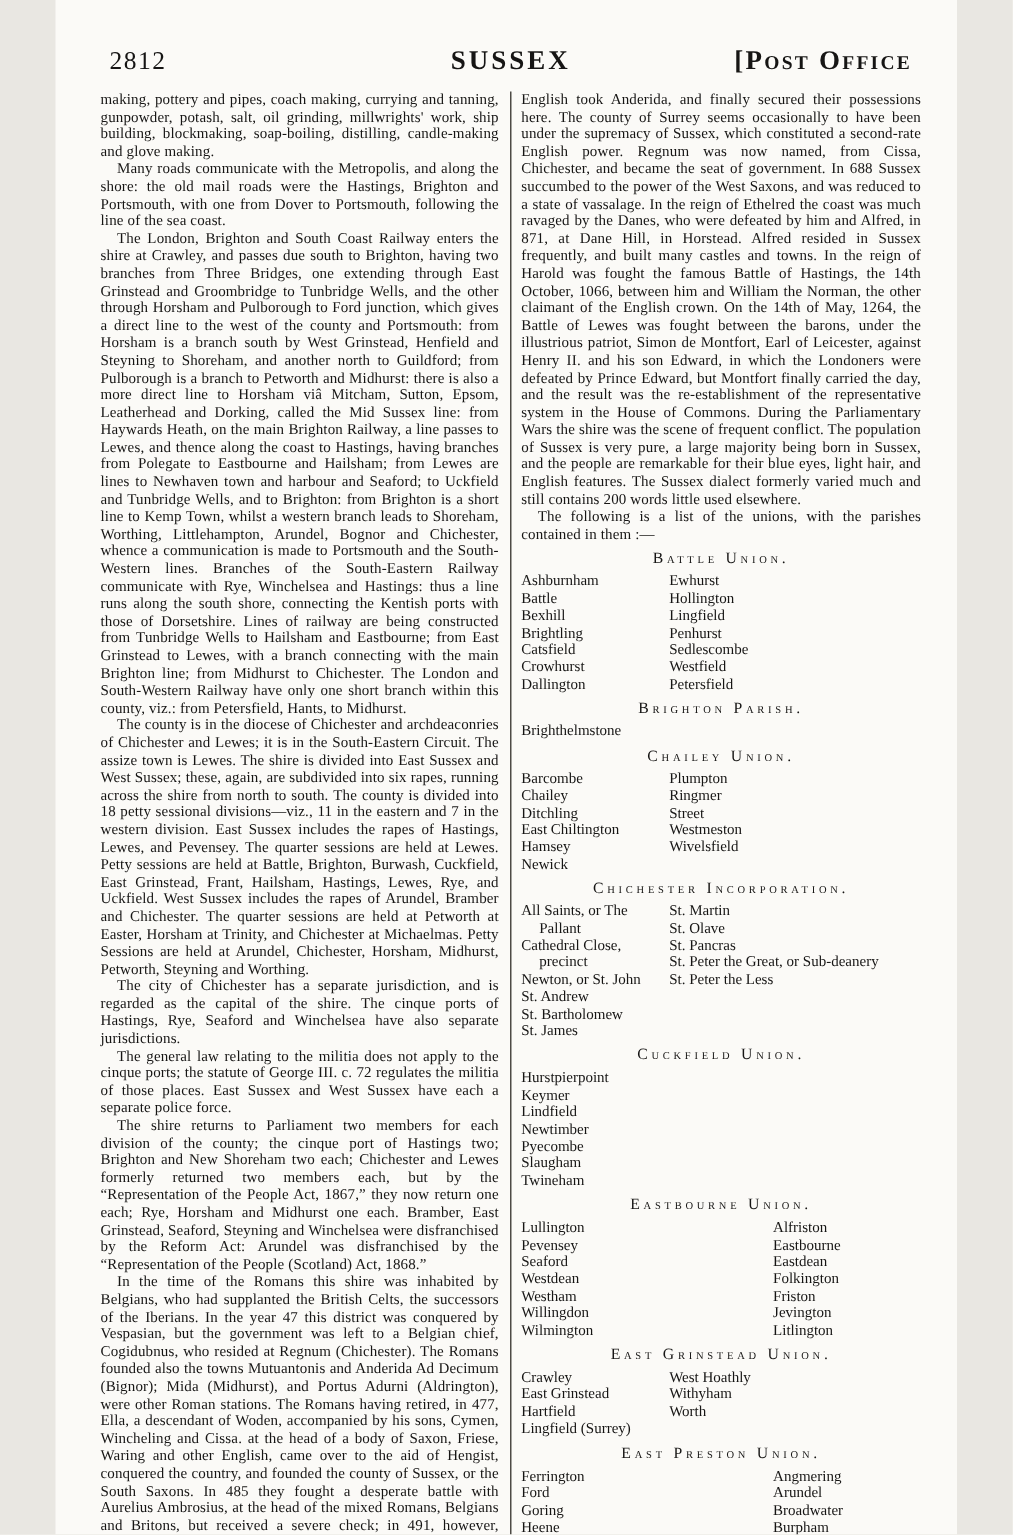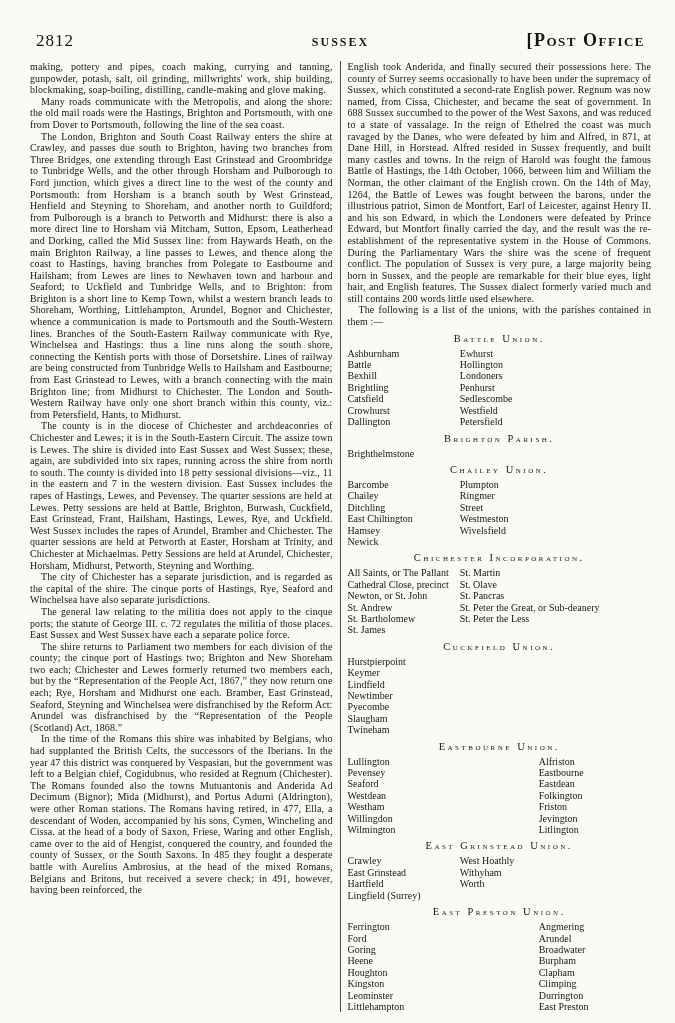--- a/index.html
+++ b/index.html
@@ -2,42 +2,42 @@
 <html><head>
 <meta charset="utf-8">
 <style>
   html, body {
     margin: 0;
     padding: 0;
     background: #e9e7e2;
   }
   .page {
     position: relative;
-    width: 675px;
+    width: 601px;
     height: 1023px;
     margin: 0 auto;
     background: #fbfaf7;
     color: #161514;
     font-family: "Liberation Serif", "DejaVu Serif", serif;
     overflow: hidden;
     box-sizing: border-box;
     padding: 30px 24px 10px 30px;
   }
   .header {
     display: flex;
     align-items: baseline;
     margin: 0 6px 10px 6px;
   }
   .header .side { flex: 1; }
   .page-number {
     font-size: 17px;
     letter-spacing: 1px;
   }
   .page-title {
-    font-size: 12px;
+    font-size: 18px;
     font-weight: bold;
     letter-spacing: 2px;
     font-family: Liberation Serif, serif;
   }
   .corner {
     font-size: 18px;
     font-weight: bold;
     font-variant: small-caps;
     letter-spacing: 1.5px;
     text-align: right;
@@ -122,21 +122,21 @@
               <div class="parish">Battle</div>
               <div class="parish">Bexhill</div>
               <div class="parish">Brightling</div>
               <div class="parish">Catsfield</div>
               <div class="parish">Crowhurst</div>
               <div class="parish">Dallington</div>
             </div>
             <div class="union-col ur">
               <div class="parish">Ewhurst</div>
               <div class="parish">Hollington</div>
-              <div class="parish">Londoners</div>
+              <div class="parish">Lingfield</div>
               <div class="parish">Penhurst</div>
               <div class="parish">Sedlescombe</div>
               <div class="parish">Westfield</div>
               <div class="parish">Petersfield</div>
             </div>
           </div>
           <div class="union-heading">Brighton Parish.</div>
           <div class="union-row">
             <div class="union-col ul">
               <div class="parish">Brighthelmstone</div>

